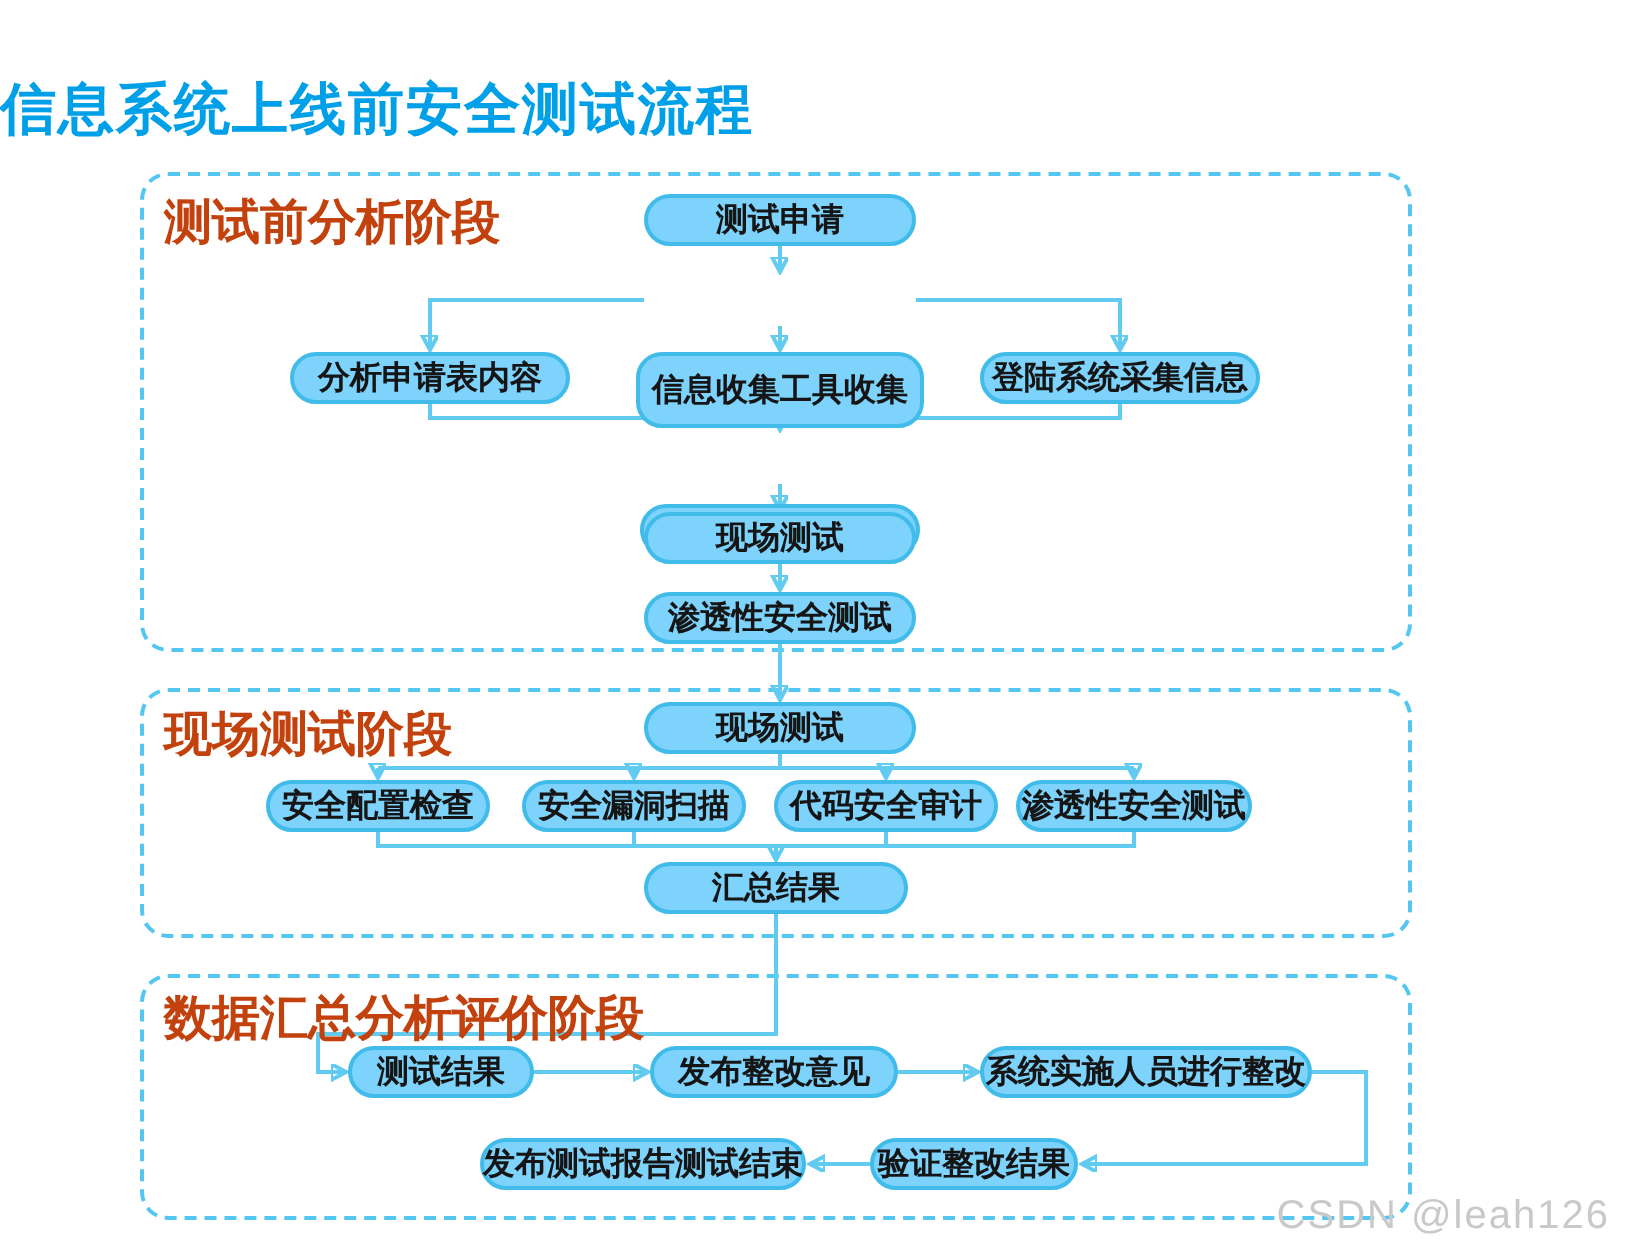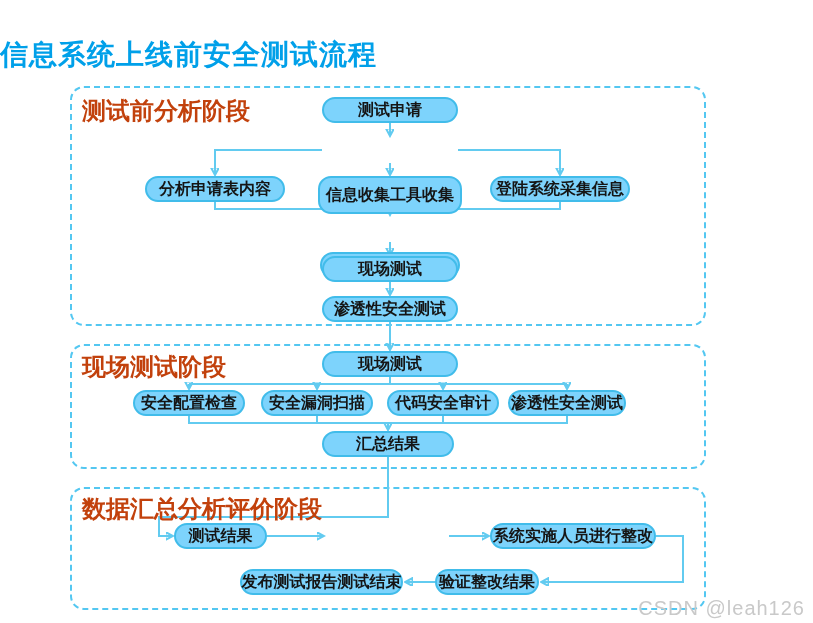--- a/index.html
+++ b/index.html
@@ -124,18 +124,19 @@
   <div class="node" id="n-tools">渗透性安全测试</div>
 
   <div class="node" id="n-onsite">现场测试</div>
   <div class="node" id="n-config">安全配置检查</div>
   <div class="node" id="n-vuln">安全漏洞扫描</div>
   <div class="node" id="n-code">代码安全审计</div>
   <div class="node" id="n-pentest">渗透性安全测试</div>
   <div class="node" id="n-sum2">汇总结果</div>
 
   <div class="node" id="n-result">测试结果</div>
+  <div class="node" id="n-opinion">发布整改意见</div>
   <div class="node" id="n-fix">系统实施人员进行整改</div>
   <div class="node" id="n-report">发布测试报告测试结束</div>
   <div class="node" id="n-verify">验证整改结果</div>
 
   <div class="watermark">CSDN @leah126</div>
 </div>
 
 </body></html>

